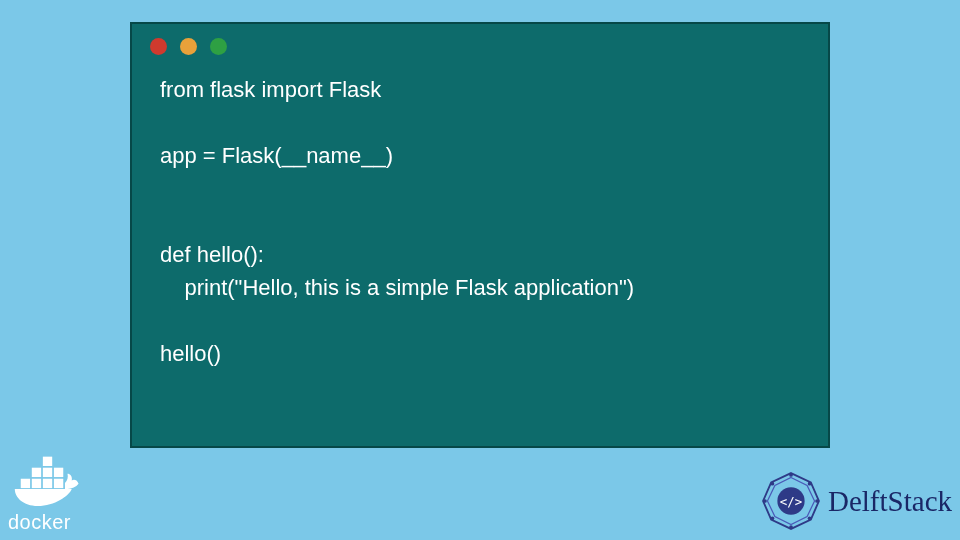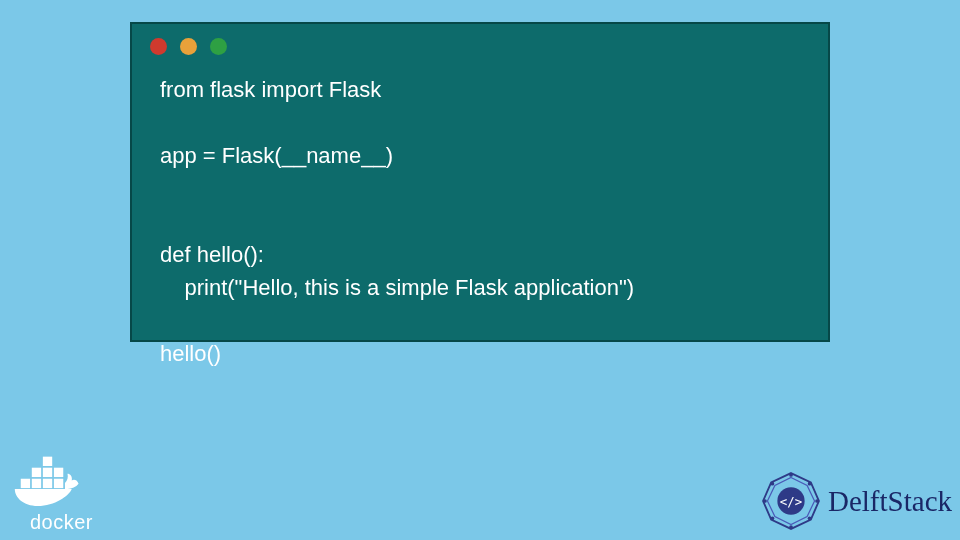--- a/index.html
+++ b/index.html
@@ -9,21 +9,21 @@
       background: #7bc8e8;
       position: relative;
       font-family: Arial, Helvetica, sans-serif;
       overflow: hidden;
     }
     .code-window {
       position: absolute;
       left: 130px;
       top: 22px;
       width: 700px;
-      height: 320px;
+      height: 426px;
       background: #0d6b6b;
       border: 2px solid #064848;
     }
     .window-controls {
       display: flex;
       gap: 13px;
       padding: 14px 18px 8px 18px;
     }
     .window-dot {
       width: 17px;
@@ -40,21 +40,21 @@
       padding: 10px 28px 20px 28px;
       white-space: pre;
       font-family: Arial, Helvetica, sans-serif;
     }
     .docker-logo {
       position: absolute;
       left: 8px;
       bottom: 6px;
       color: #ffffff;
       font-size: 18px;
-      text-align: right;
+      text-align: left;
     }
     .docker-svg {
       display: block;
       width: 85px;
       height: 60px;
     }
     .docker-text {
       font-size: 20px;
       letter-spacing: 0.5px;
       margin-top: -2px;

